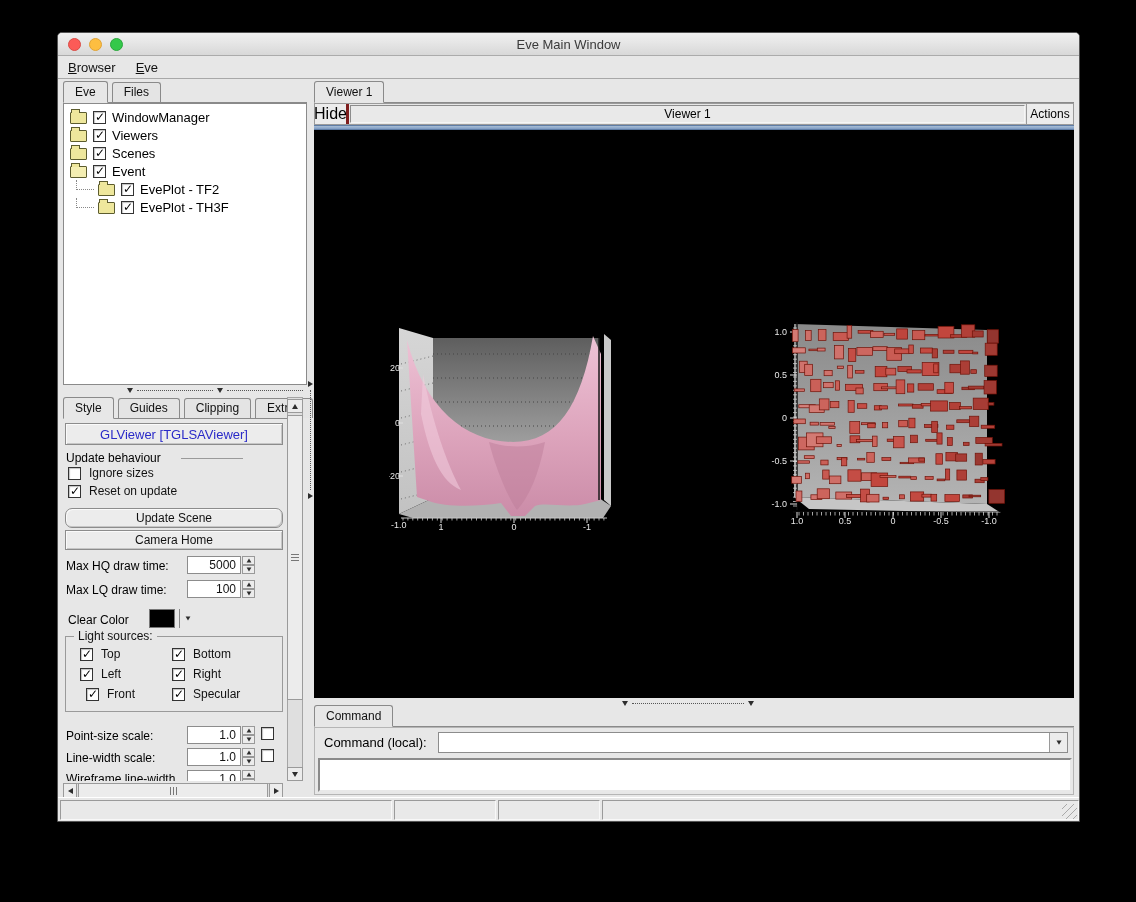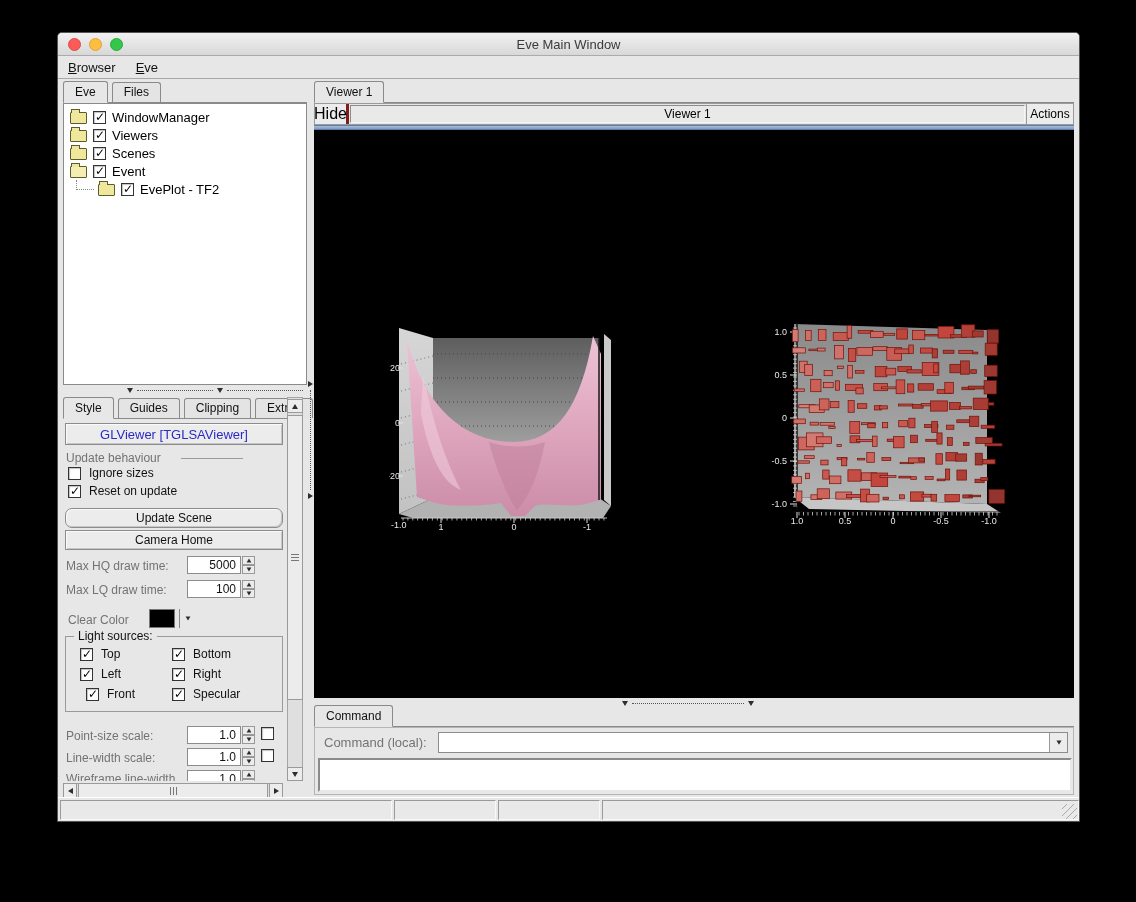--- a/index.html
+++ b/index.html
@@ -30,21 +30,21 @@
   .t { width:0; height:0; border-style:solid; }
   .t-up    { border-width:0 3.5px 5px 3.5px; border-color:transparent transparent #2d2d2d transparent; }
   .t-down  { border-width:5px 3.5px 0 3.5px; border-color:#2d2d2d transparent transparent transparent; }
   .t-left  { border-width:3.5px 5px 3.5px 0; border-color:transparent #2d2d2d transparent transparent; }
   .t-right { border-width:3.5px 0 3.5px 5px; border-color:transparent transparent transparent #2d2d2d; }
   .spin { position:absolute; display:flex; height:18px; }
   .spin .field { width:54px; height:18px; background:#fff; border:1px solid #8c8c8c; font-size:12px; text-align:right; padding:1px 4px 0 0; color:#111; }
   .spin .btns { width:13px; display:flex; flex-direction:column; margin-left:1px; }
   .spin .btns > div { flex:1; background:#ececec; border:1px solid #999; display:flex; align-items:center; justify-content:center; }
   .spin .btns .t { transform:scale(.8); }
-  .ctl-label { position:absolute; font-size:12px; color:#737373; white-space:nowrap; }
+  .ctl-label { position:absolute; font-size:12px; color:#000000; white-space:nowrap; }
 
   
   #tree-box { position:absolute; left:5px; top:70px; width:244px; height:282px; background:#fff; border:1px solid #8a8a8a; padding-top:4px; overflow:hidden; }
   .tree-row { display:flex; align-items:center; gap:6px; height:18px; padding-left:6px; font-size:13px; color:#000; position:relative; }
   .tree-row.child { padding-left:34px; }
   .tree-row.child::before { content:""; position:absolute; left:12px; top:0; width:1px; height:10px; border-left:1px dotted #888; }
   .tree-row.child::after { content:""; position:absolute; left:12px; top:9px; width:18px; height:1px; border-top:1px dotted #888; }
   .tree-row.child.last::before { height:10px; }
   .folder { width:17px; height:12px; background:#eee79c; border:1px solid #5c5c2e; border-radius:1px; position:relative; flex:none; margin-top:2px; }
   .folder::before { content:""; position:absolute; left:0; top:-4px; width:7px; height:3px; background:#eee79c; border:1px solid #5c5c2e; border-bottom:none; }
@@ -134,20 +134,25 @@
     </div>
     <div class="tree-row">
       <span class="folder" style="background:#f4eeb2;"></span>
       <span class="cb on"></span>
       <span>Event</span>
     </div>
     <div class="tree-row child">
       <span class="folder"></span>
       <span class="cb on"></span>
       <span>EvePlot - TF2</span>
+    </div>
+    <div class="tree-row child last">
+      <span class="folder"></span>
+      <span class="cb on"></span>
+      <span>EvePlot - TH3F</span>
     </div>
   </div>
 
   <div class="splitter-h" style="left:5px;top:353px;width:244px;">
     <span style="margin-left:64px;" class="t t-down"></span>
     <span class="split-dots" style="max-width:96px;"></span>
     <span class="t t-down"></span>
     <span class="split-dots"></span>
   </div>
 

